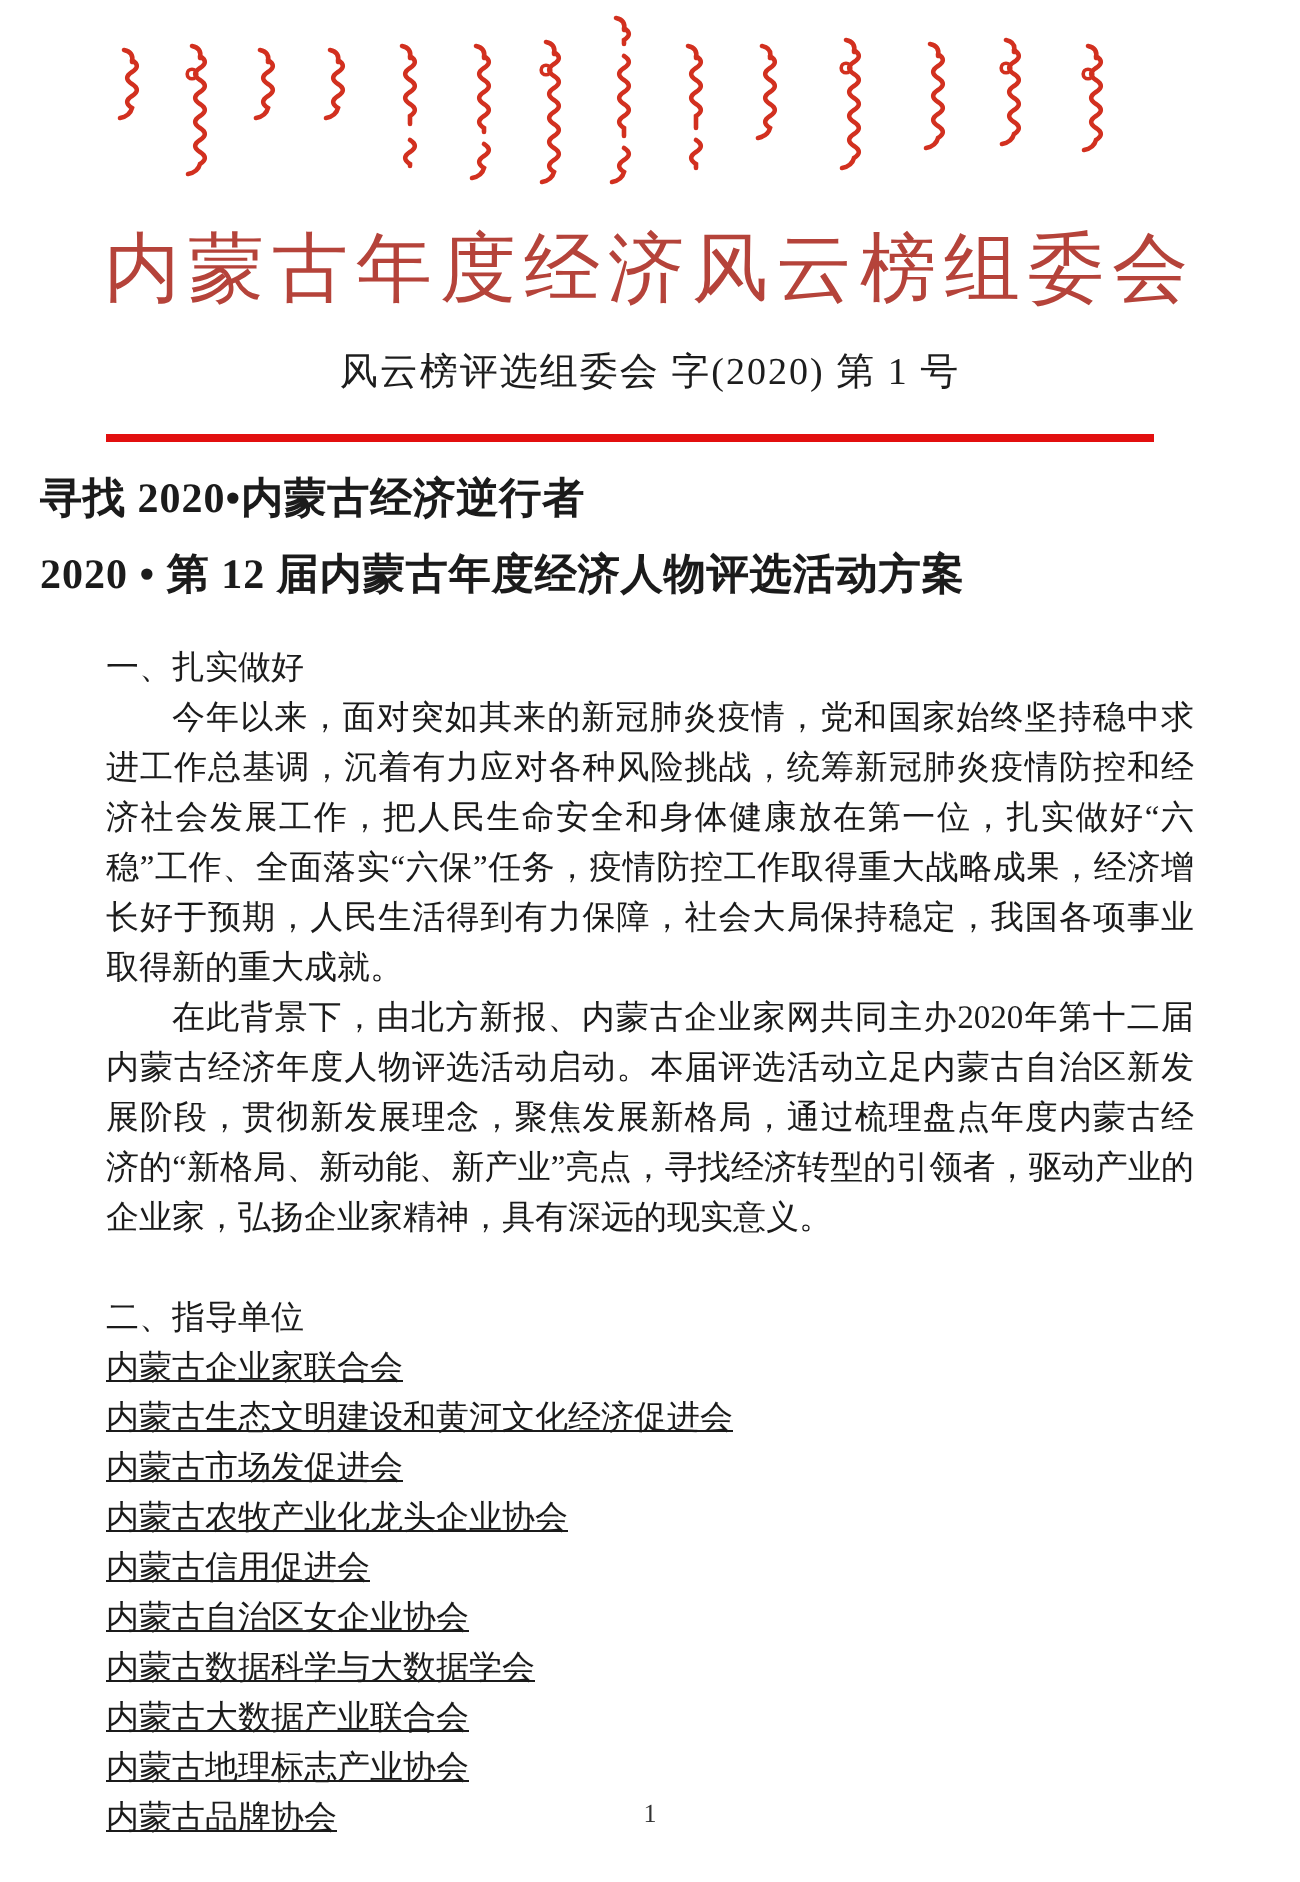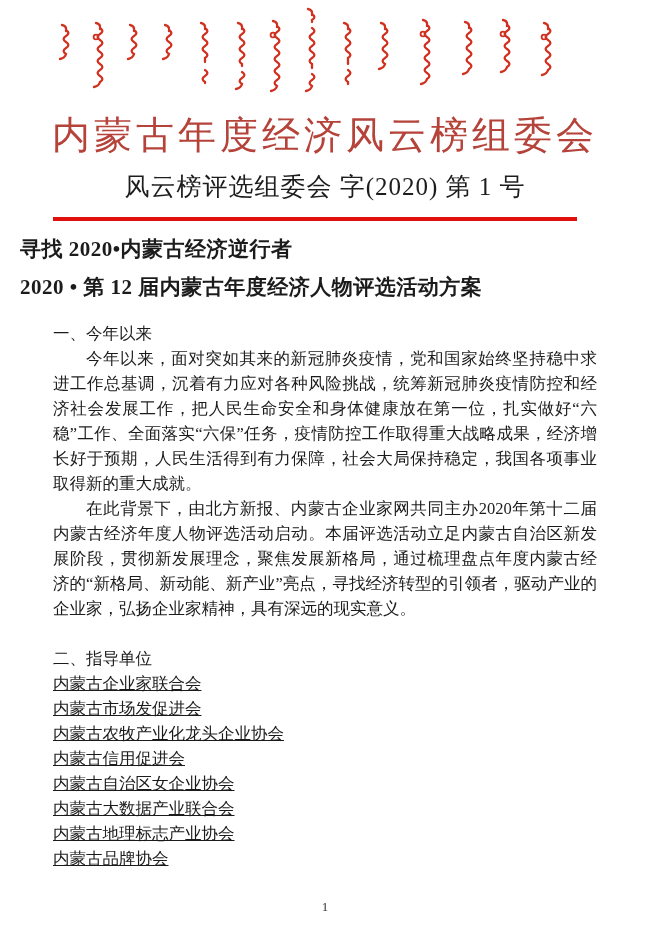--- a/index.html
+++ b/index.html
@@ -8,21 +8,21 @@
     position:relative;overflow:hidden;
     font-family:"Liberation Serif","DejaVu Serif",serif;
     color:#1b1b1b;
   }
   .banner-svg{display:block;margin:4px auto 0 auto;}
   .org-title{
     text-align:center;font-size:38px;line-height:46px;font-weight:400;
     letter-spacing:4px;margin-top:12px;white-space:nowrap;
   }
   .doc-number{
-    text-align:center;font-size:25px;line-height:22px;margin-top:18px;
+    text-align:center;font-size:19px;line-height:22px;margin-top:18px;
     color:#1d1d1d;letter-spacing:1px;
   }
   .red-rule{
     height:4px;margin:19px 73px 0 53px;border:0;
   }
   .headline{
     text-align:left;font-weight:700;font-size:21px;line-height:24px;
     margin:16px 20px 0 20px;letter-spacing:0.5px;
   }
   .headline.second{margin-top:14px;}
@@ -75,31 +75,33 @@
 
   <div class="doc-number">风云榜评选组委会 字(2020) 第 1 号</div>
 
   <hr class="red-rule" id="red-rule" style="background: rgb(226, 15, 15);">
 
   <div class="headline">寻找 2020•内蒙古经济逆行者</div>
   <div class="headline second">2020 • 第 12 届内蒙古年度经济人物评选活动方案</div>
 
   <div class="body-block">
 
-    <div class="sec-title">一、今年以来</div>
+    <div class="sec-title">一、扎实做好</div>
     <p class="para">今年以来，面对突如其来的新冠肺炎疫情，党和国家始终坚持稳中求进工作总基调，沉着有力应对各种风险挑战，统筹新冠肺炎疫情防控和经济社会发展工作，把人民生命安全和身体健康放在第一位，扎实做好“六稳”工作、全面落实“六保”任务，疫情防控工作取得重大战略成果，经济增长好于预期，人民生活得到有力保障，社会大局保持稳定，我国各项事业取得新的重大成就。</p>
     <p class="para">在此背景下，由北方新报、内蒙古企业家网共同主办2020年第十二届内蒙古经济年度人物评选活动启动。本届评选活动立足内蒙古自治区新发展阶段，贯彻新发展理念，聚焦发展新格局，通过梳理盘点年度内蒙古经济的“新格局、新动能、新产业”亮点，寻找经济转型的引领者，驱动产业的企业家，弘扬企业家精神，具有深远的现实意义。</p>
 
     <div class="org-list">
       <div class="sec-title">二、指导单位</div>
       <div class="org-item">内蒙古企业家联合会</div>
+      <div class="org-item">内蒙古生态文明建设和黄河文化经济促进会</div>
       <div class="org-item">内蒙古市场发促进会</div>
       <div class="org-item">内蒙古农牧产业化龙头企业协会</div>
       <div class="org-item">内蒙古信用促进会</div>
       <div class="org-item">内蒙古自治区女企业协会</div>
+      <div class="org-item">内蒙古数据科学与大数据学会</div>
       <div class="org-item">内蒙古大数据产业联合会</div>
       <div class="org-item">内蒙古地理标志产业协会</div>
       <div class="org-item">内蒙古品牌协会</div>
     </div>
 
   </div>
 
   <div class="page-number">1</div>
 
 </div>

